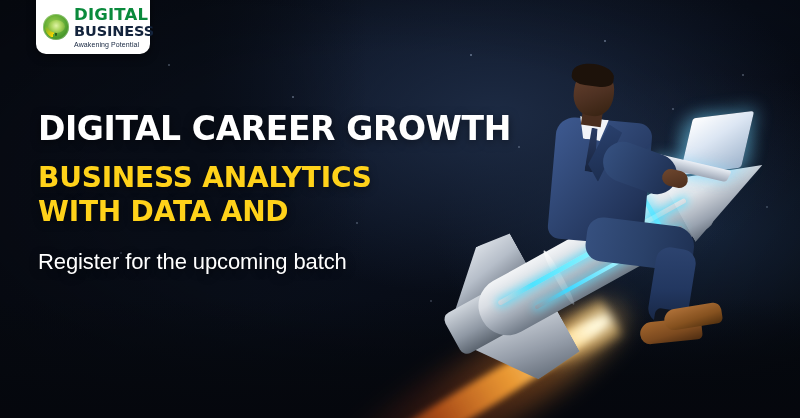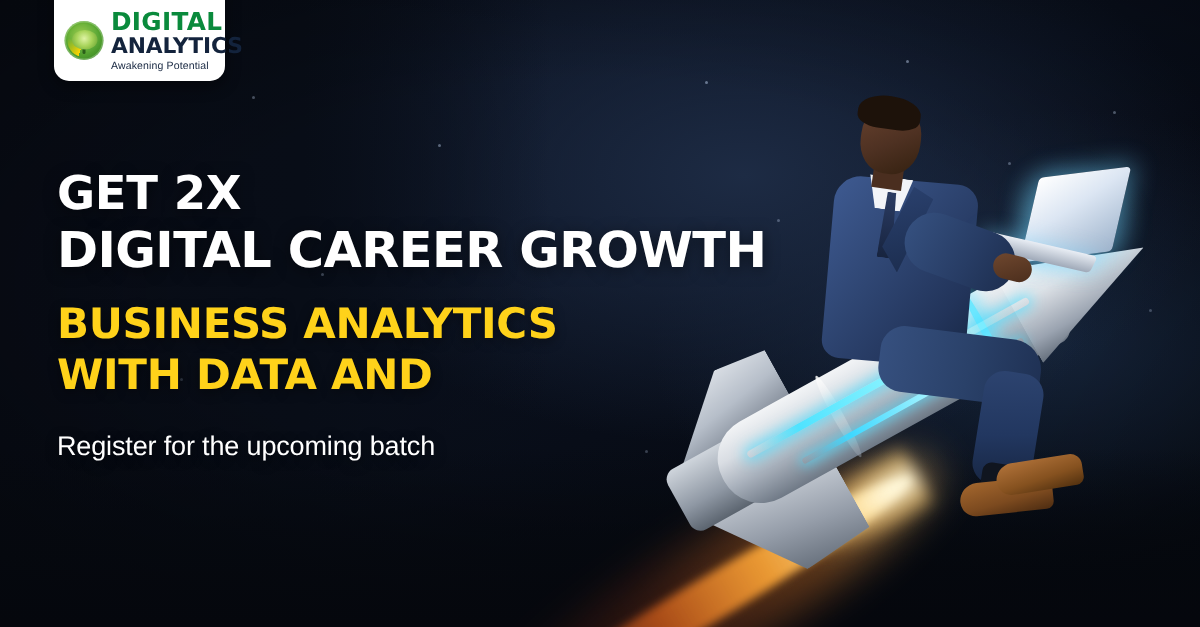--- a/index.html
+++ b/index.html
@@ -299,21 +299,21 @@
     font-weight:bold;
     font-size:28px;
     line-height:34px;
     letter-spacing:-.2px;
     text-shadow:0 2px 8px rgba(0,0,0,.45);
   }
 
   .tagline {
     margin-top:20px;
     color:#ffffff;
-    font-size:18px;
+    font-size:22px;
     font-weight:500;
     letter-spacing:-.1px;
     text-shadow:0 2px 8px rgba(0,0,0,.55);
   }
 
   .cta {
     display:inline-block;
     margin-top:17px;
     background:linear-gradient(180deg,#FFDA1F 0%,#F7C600 100%);
     color:#141414;
@@ -401,29 +401,28 @@
 
   <div class="logo-card">
     <div class="logo-inner">
       <span class="logo-mark">
         <span class="leafring"></span>
         <span class="trunk"></span>
         <span class="canopy"></span>
       </span>
       <span class="logo-text">
         <span class="logo-digital">DIGITAL</span>
-        <span class="logo-regenesys">ANALYTICS</span>
+        <span class="logo-regenesys">BUSINESS</span>
         <span class="logo-tagline">Awakening Potential</span>
       </span>
     </div>
   </div>
 
   <div class="copy">
     <div class="headline">
-      <div class="l1">GET 2X</div>
       <div class="l2">DIGITAL CAREER GROWTH</div>
     </div>
     <div class="subhead">
       <div>BUSINESS ANALYTICS</div>
       <div>WITH DATA AND</div>
     </div>
     <div class="tagline">Register for the upcoming batch</div>
   </div>
 
 </div>

